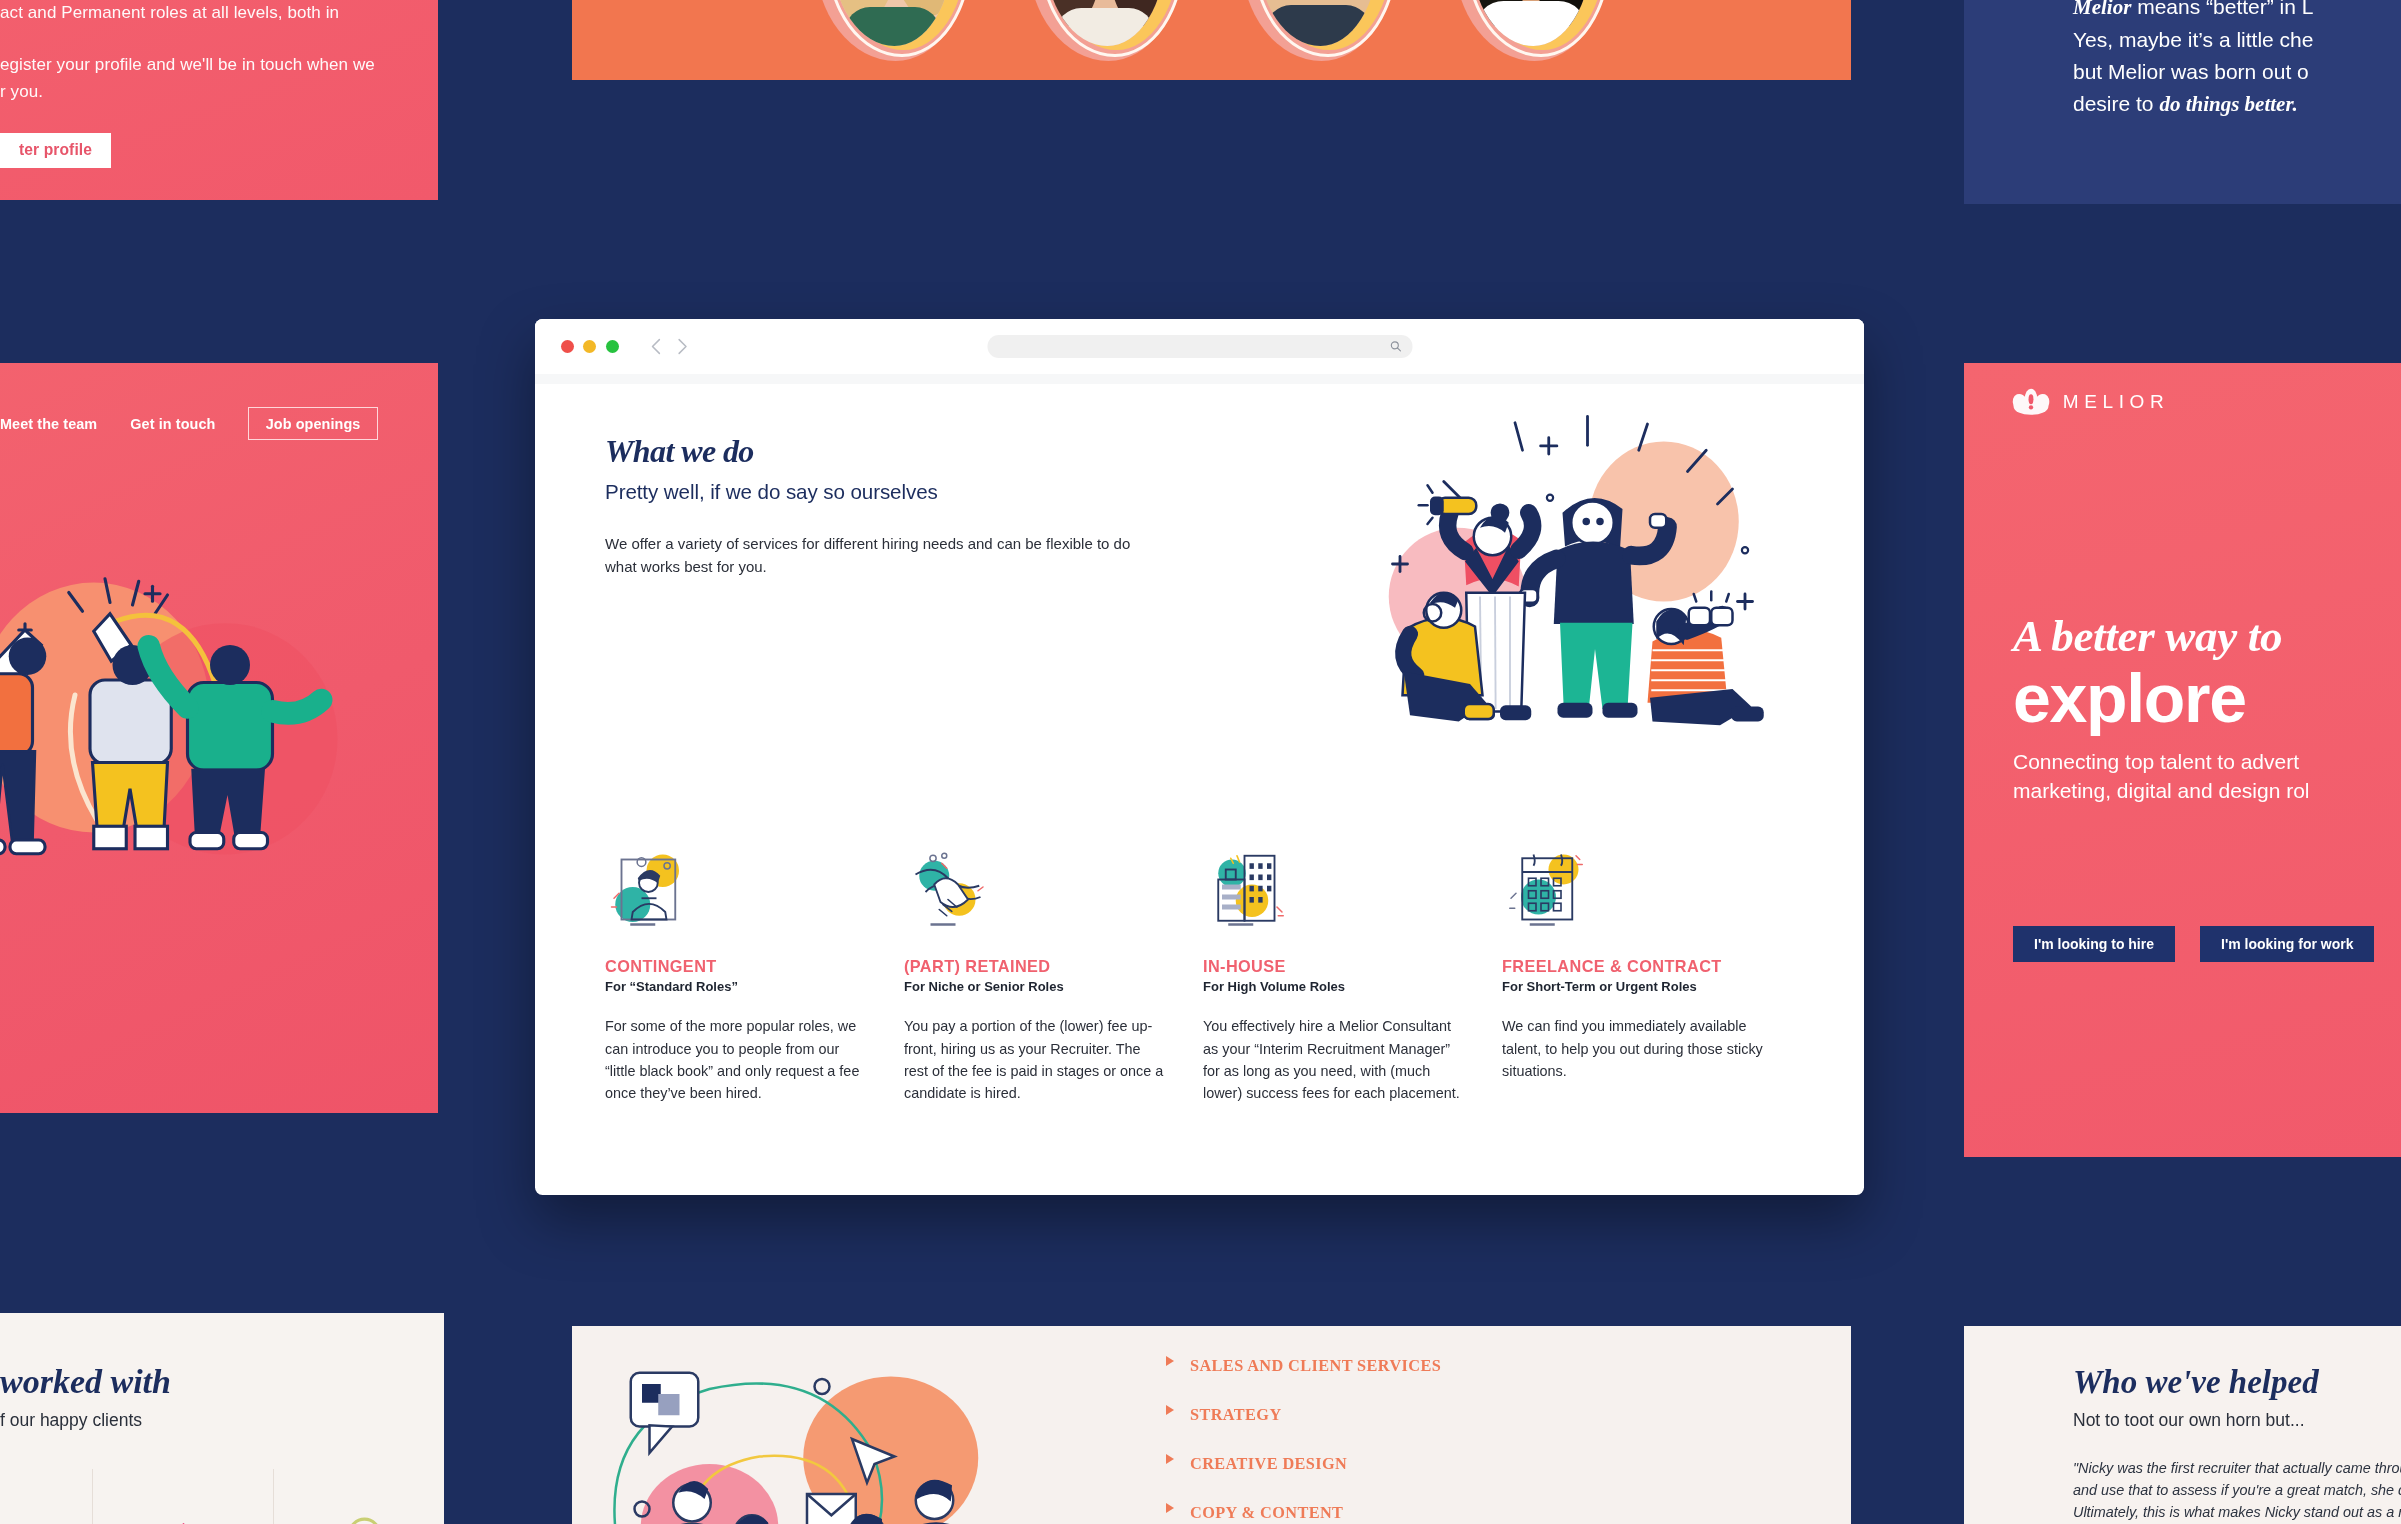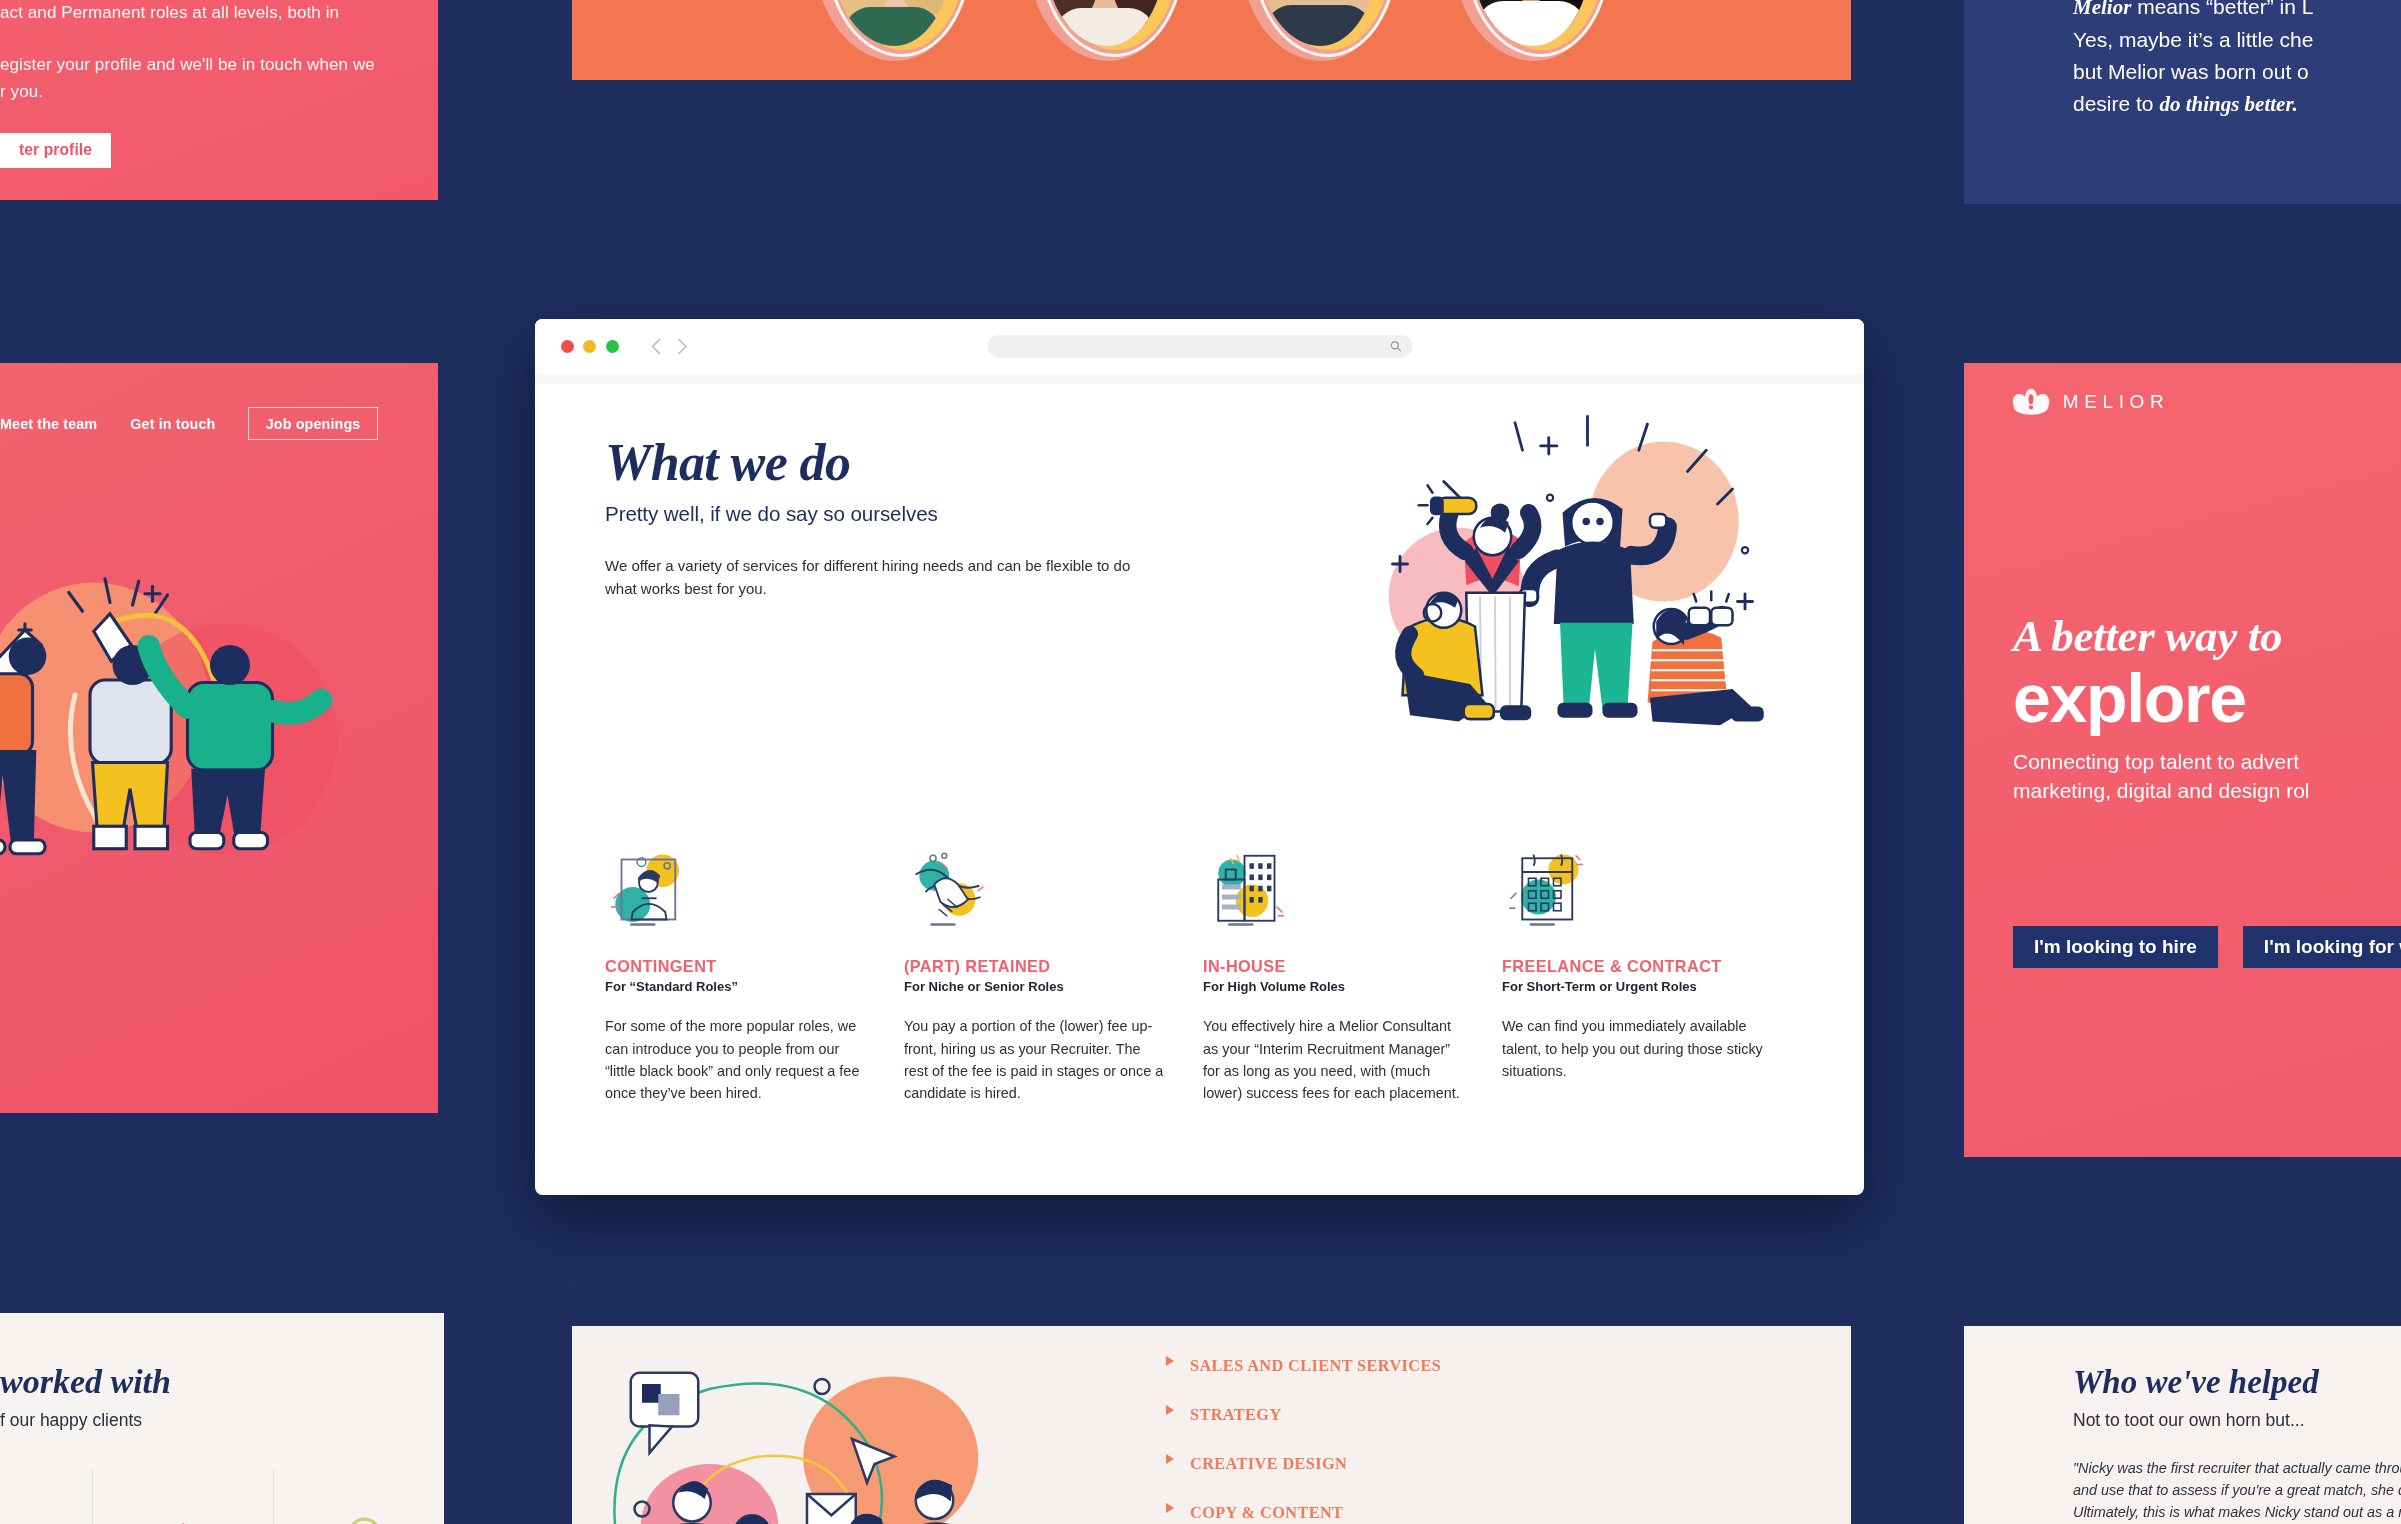--- a/index.html
+++ b/index.html
@@ -73,21 +73,21 @@
     color:#fff;
   }
   #panel-hero .logo { position:absolute; left:49px; top:25px; display:flex; align-items:center; gap:13.8px; }
   #panel-hero .logo-name { font-size:19px; letter-spacing:5.6px; color:#fff; font-weight:400; }
   #panel-hero .hero-txt { position:absolute; left:49px; top:250px; width:625px; }
   #panel-hero .hero-k1 { font-family:"Liberation Serif", serif; font-style:italic; font-weight:700;
       font-size:45px; line-height:1.05; letter-spacing:-0.3px; }
   #panel-hero .hero-k2 { font-size:68px; font-weight:700; line-height:1.0; letter-spacing:-1.3px; margin-top:3.8px; }
   #panel-hero .hero-sub { font-size:21px; line-height:1.38; margin-top:16.3px; white-space:nowrap; }
   #panel-hero .hero-btns { position:absolute; left:49px; top:563px; display:flex; gap:25px; }
-  #panel-hero .hb { background:#1f326c; color:#fff; font-size:19px; font-weight:600;
+  #panel-hero .hb { background:#1f326c; color:#fff; font-size:14px; font-weight:600;
       padding:10px 21px; white-space:nowrap; }
 
   
   #panel-worked {
     left:-438px; top:1313px; width:882px; height:300px;
     background:#f7f3f0;
   }
   #panel-worked .w-head { position:absolute; left:438px; top:50px; }
   #panel-worked .w-title { font-family:"Liberation Serif", serif; font-style:italic; font-weight:700;
       font-size:34px; color:#1c2d5e; white-space:nowrap; }
@@ -136,21 +136,21 @@
   .urlbar {
     position:absolute; left:50%; transform:translateX(-50%);
     width:425px; height:22.5px; background:#f0f0f0; border-radius:11.3px;
     display:flex; align-items:center; justify-content:flex-end; padding-right:10px;
   }
   #browser .chrome-sep { height:10px; background:#f6f7f8; }
 
   .page { padding:49px 70px 0 70px; position:relative; height:calc(100% - 65px); }
 
   .wwd-title { font-family:"Liberation Serif", serif; font-style:italic; font-weight:700;
-      font-size:52px; color:#1c2d5e; letter-spacing:-0.6px; }
+      font-size:32px; color:#1c2d5e; letter-spacing:-0.6px; }
   .wwd-sub { font-size:20.6px; color:#1c2d5e; margin-top:10px; letter-spacing:-0.1px; }
   .wwd-paras { margin-top:27.5px; width:550px; }
   .wwd-paras p { font-size:15px; line-height:1.58; color:#2b2f39; }
   .wwd-paras p + p { margin-top:16px; }
 
   .hero-illo { position:absolute; right:69px; top:25px; width:425px; height:325px; }
 
   .services { position:absolute; left:70px; right:63px; top:463px; display:flex; gap:0; }
   .svc { width:25%; padding-right:35px; }
   .svc .svc-icon { width:88px; height:80px; margin-bottom:27.5px; }

